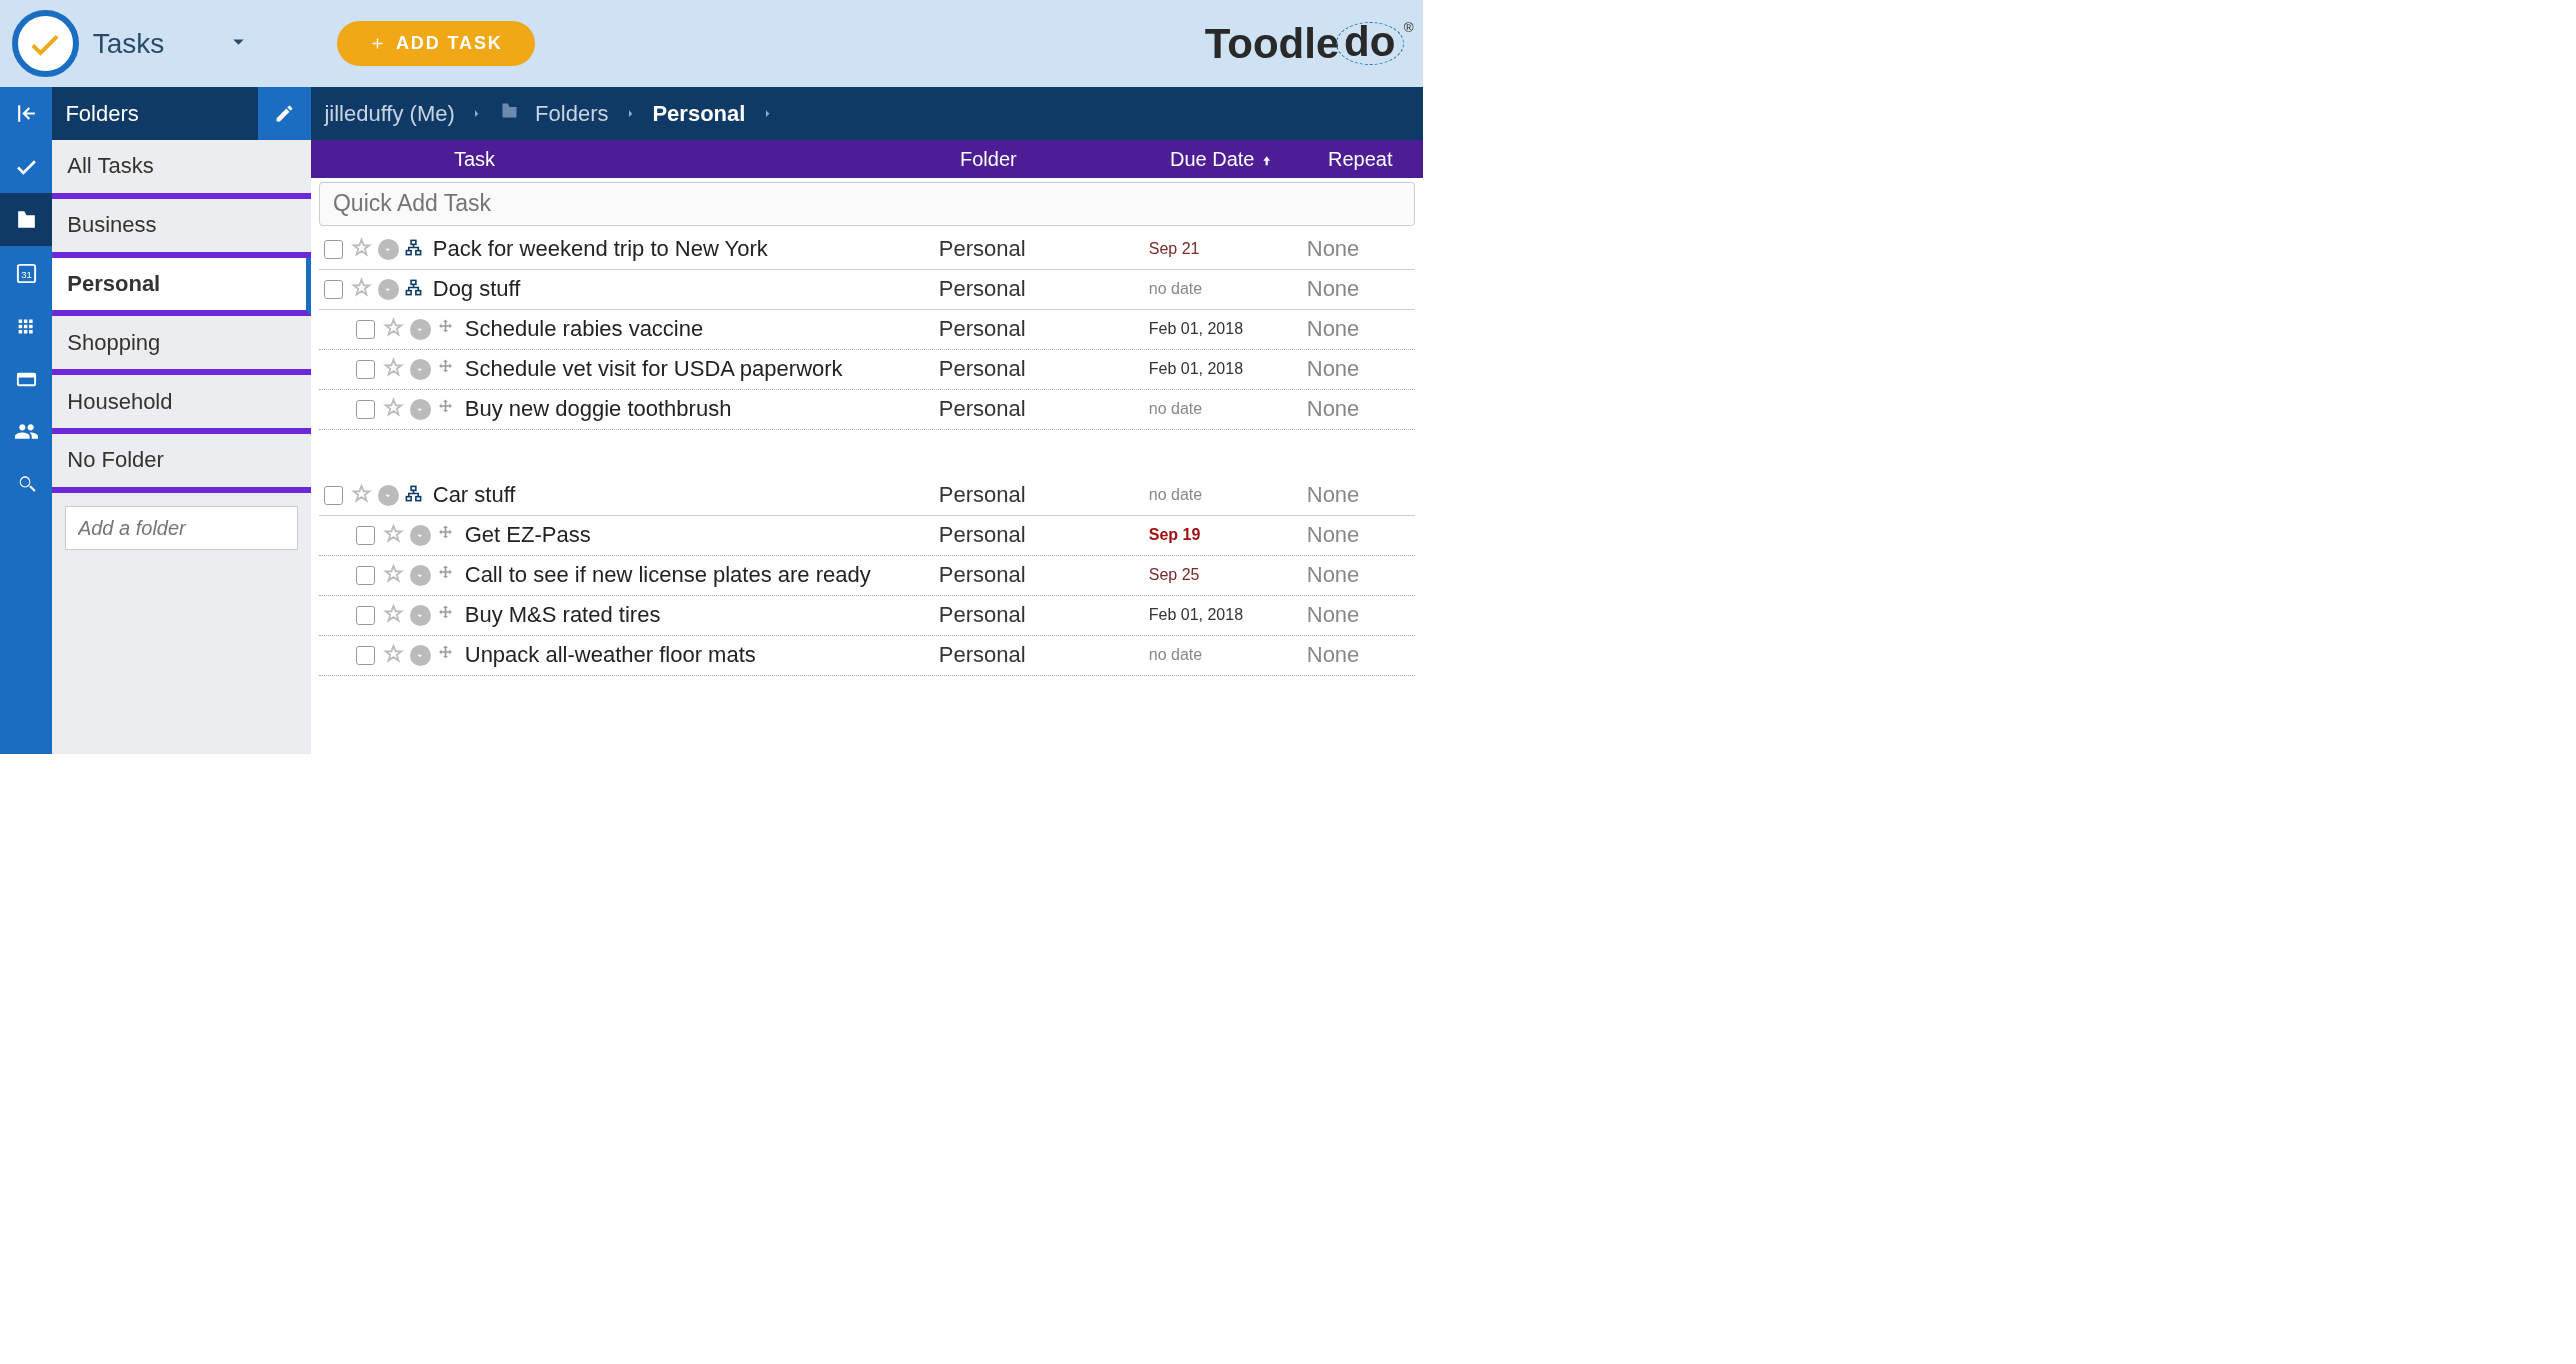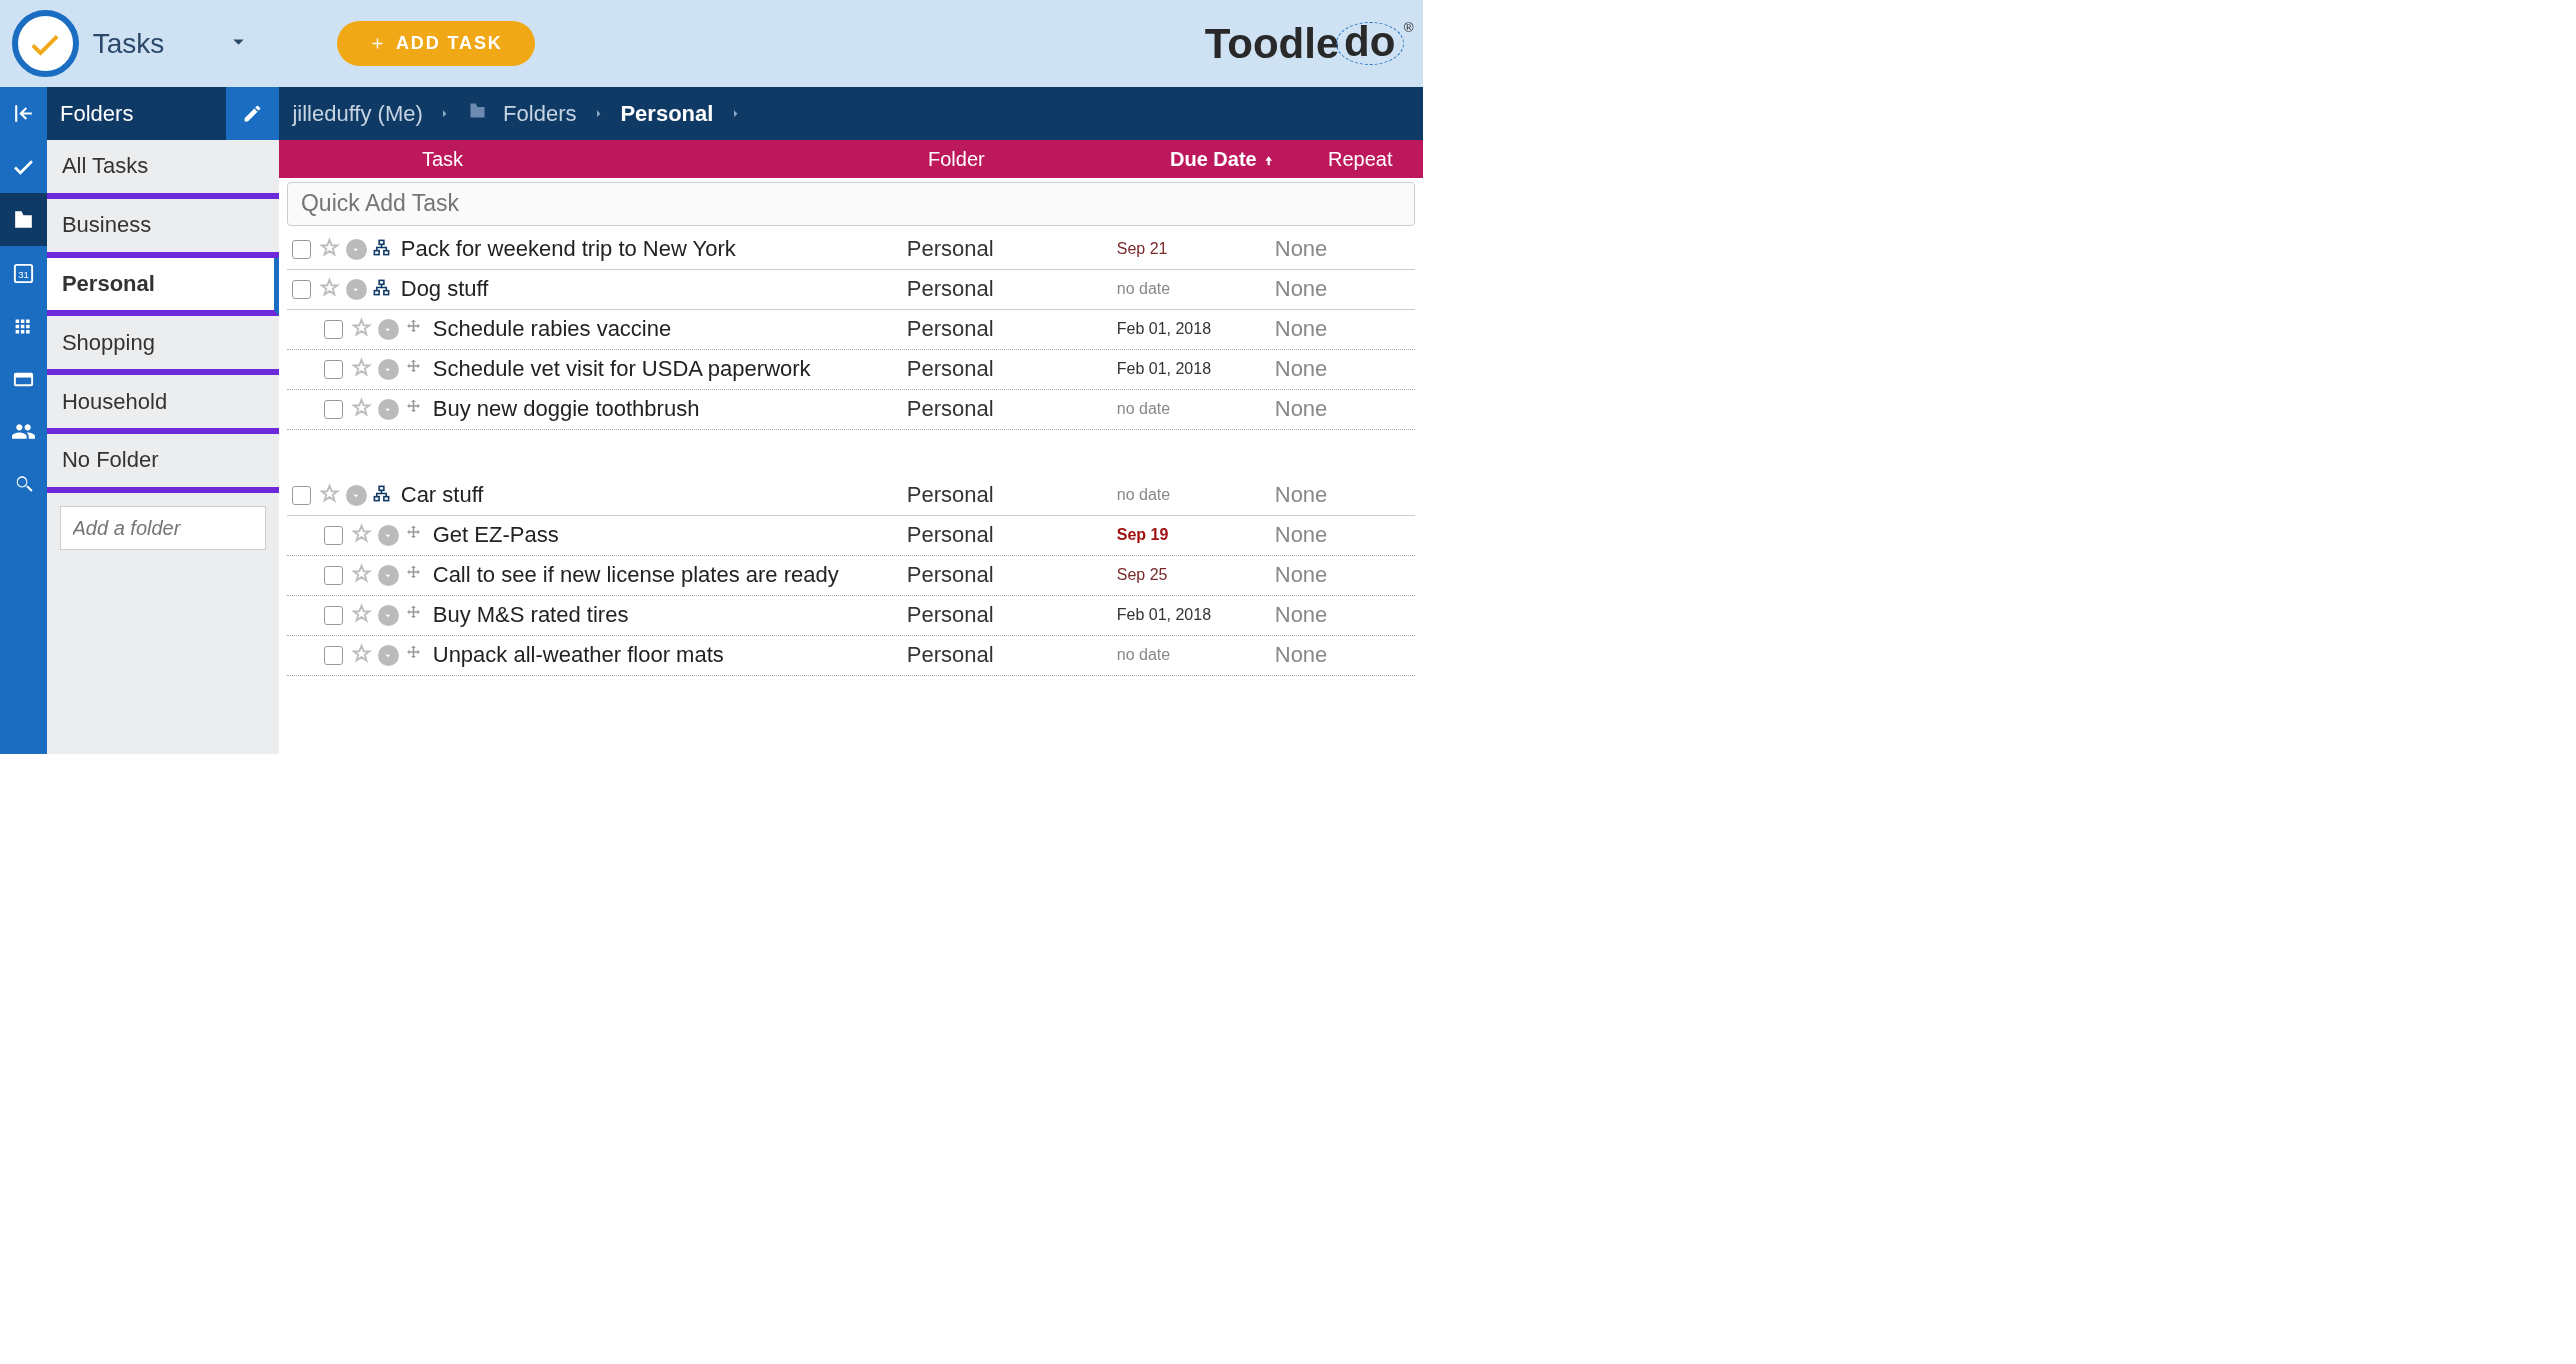--- a/index.html
+++ b/index.html
@@ -162,29 +162,29 @@
   font-size: 22px;
   padding-left: 13.4px;
   gap: 15.3px;
 }
 .breadcrumb-bar .bc-item { color: #c7d4e2; cursor: pointer; }
 .breadcrumb-bar .bc-current { color: #fff; font-weight: bold; }
 .breadcrumb-bar .chev { color: #8ba9c9; }
 
 .table-header {
   height: 38px;
-  background: #be185d;
+  background: #4c1d95;
   display: flex;
   align-items: center;
   color: #fff;
   font-size: 20px;
 }
 .th-task { margin-left: 143px; flex: 0 0 506px; }
 .th-folder { flex: 0 0 210px; }
-.th-due { flex: 0 0 158px; font-weight: bold; margin-left: 32px; }
+.th-due { flex: 0 0 158px; font-weight: normal; }
 .th-repeat { flex: 0 0 95px; }
 
 .quick-add-wrap { padding: 3.8px 7.6px; }
 .quick-add {
   width: 100%;
   padding: 7.6px 13.4px;
   font-size: 23px;
   color: #888;
   border: 1px solid #ccc;
   border-radius: 3.8px;

